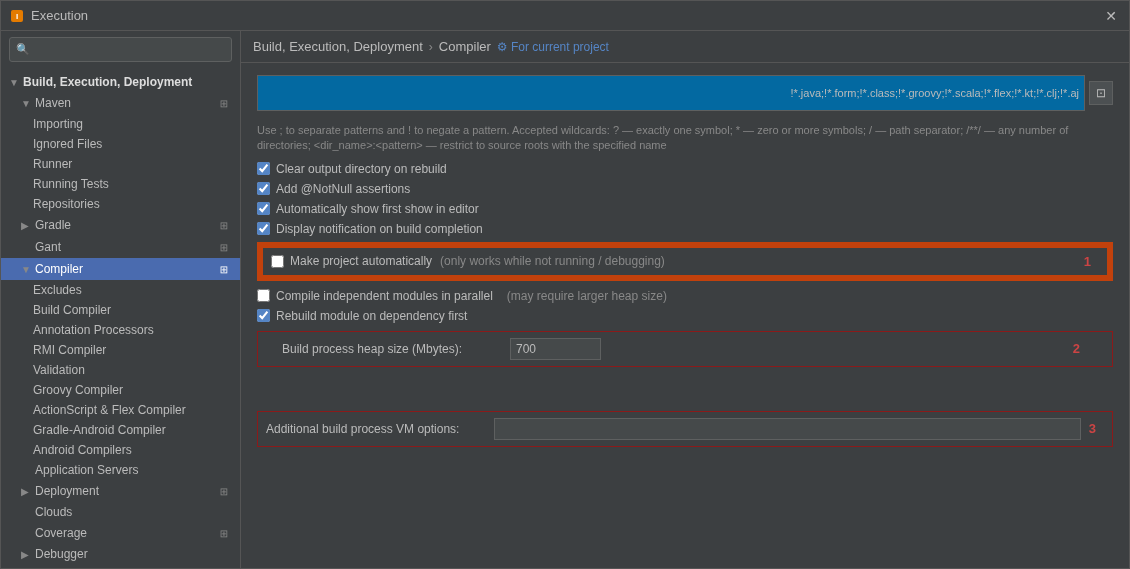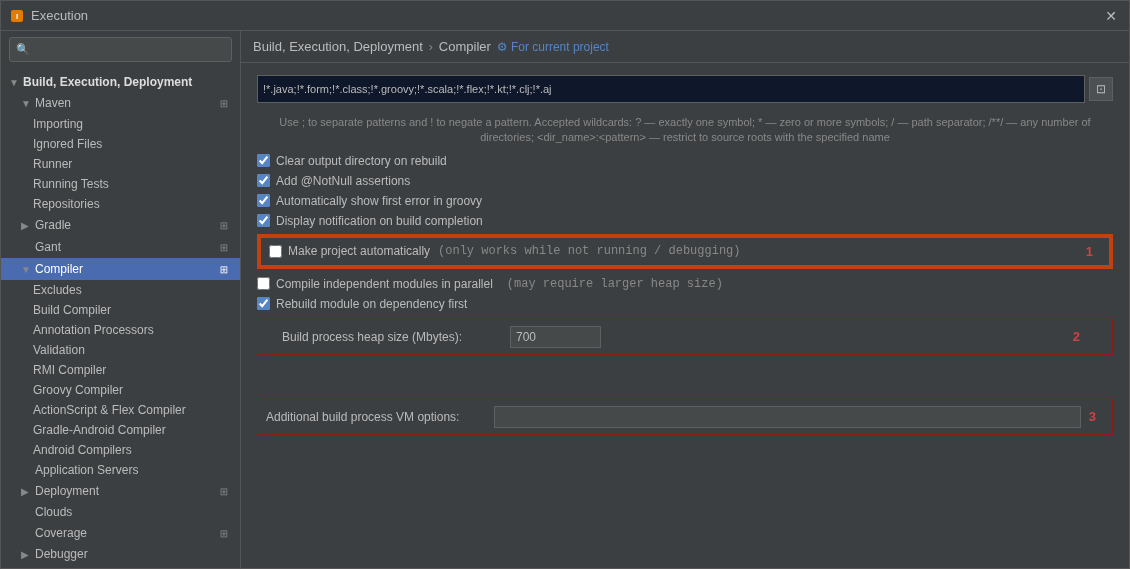--- a/index.html
+++ b/index.html
@@ -37,49 +37,49 @@
     .breadcrumb { color: #bbb; font-size: 13px; font-weight: 500; }
     .breadcrumb-sep { color: #888; }
     .for-current-project { color: #5585c5; font-size: 12px; cursor: pointer; }
 
     .panel-content { flex: 1; overflow-y: auto; padding: 12px 16px; background: #3c3f41; }
 
     .form-row { display: flex; align-items: flex-start; margin-bottom: 8px; }
     .form-field { flex: 1; }
 
     .resource-input-row { display: flex; align-items: center; gap: 4px; margin-bottom: 4px; }
-    .resource-input { background: #0f172a; border: 1px solid #5e6060; color: #bbb; font-size: 11px; padding: 3px 5px; height: 28px; flex: 1; outline: none; }
+    .resource-input { background: #0369a1; border: 1px solid #5e6060; color: #bbb; font-size: 11px; padding: 3px 5px; height: 36px; flex: 1; outline: none; text-align: right; }
     .browse-btn { width: 24px; height: 24px; background: #4c5052; border: 1px solid #5e6060; display: flex; align-items: center; justify-content: center; cursor: pointer; color: #bbb; font-size: 12px; }
 
-    .hint-text { font-size: 11px; color: #888; line-height: 1.4; margin-bottom: 8px; padding-left: 0; text-align: center; }
+    .hint-text { font-size: 11px; color: #888; line-height: 1.4; margin-bottom: 8px; padding-left: 0; }
 
     .checkbox-row { display: flex; align-items: center; margin-bottom: 6px; gap: 6px; }
     .checkbox-row input[type=checkbox] { width: 13px; height: 13px; accent-color: #5585c5; }
     .checkbox-label { color: #bbb; font-size: 12px; }
 
-    .bordered-section { border: 4px solid #c2410c; padding: 6px 8px; margin-bottom: 8px; }
+    .bordered-section { border: 6px solid #c2410c; padding: 6px 8px; margin-bottom: 8px; }
     .bordered-section-2 { border: 1px solid #8b1a1a; padding: 6px 24px; margin-bottom: 8px; }
     .bordered-section-3 { border: 1px solid #8b1a1a; padding: 6px 8px; margin-bottom: 8px; margin-top: 44px; }
 
     .number-badge { color: #cc4444; font-size: 13px; font-weight: bold; margin-left: auto; padding-right: 8px; }
 
     .build-heap-row { display: flex; align-items: center; gap: 8px; }
     .number-input { background: #45494a; border: 1px solid #5e6060; color: #bbb; font-size: 12px; padding: 2px 5px; height: 22px; width: 91px; outline: none; }
 
     .vm-options-row { display: flex; align-items: center; gap: 8px; }
     .vm-options-input { background: #45494a; border: 1px solid #5e6060; color: #bbb; font-size: 12px; padding: 2px 5px; height: 22px; flex: 1; outline: none; }
 
     .section-label { color: #bbb; font-size: 12px; min-width: 220px; }
 
     ::-webkit-scrollbar { width: 8px; height: 8px; }
     ::-webkit-scrollbar-track { background: #3c3f41; }
     ::-webkit-scrollbar-thumb { background: #606366; border-radius: 2px; }
 
     .inline-checkbox { display: flex; align-items: center; gap: 6px; }
-    .info-text { color: #888; font-size: 12px; margin-left: 8px; font-family: Liberation Mono, monospace; }
+    .info-text { color: #888; font-size: 12px; margin-left: 8px; }
   </style>
 </head>
 <body>
 
 <div class="window">
 
   <div class="title-bar">
     <div class="title-bar-icon">
       <svg width="14" height="14" viewBox="0 0 14 14">
         <rect x="1" y="1" width="12" height="12" rx="2" fill="#e47b00"></rect>
@@ -146,24 +146,24 @@
         <div class="sidebar-item level2">
           <span>Excludes</span>
         </div>
         <div class="sidebar-item level2">
           <span>Build Compiler</span>
         </div>
         <div class="sidebar-item level2">
           <span>Annotation Processors</span>
         </div>
         <div class="sidebar-item level2">
+          <span>RMI Compiler</span>
+        </div>
+        <div class="sidebar-item level2">
           <span>Validation</span>
-        </div>
-        <div class="sidebar-item level2">
-          <span>RMI Compiler</span>
         </div>
         <div class="sidebar-item level2">
           <span>Groovy Compiler</span>
         </div>
         <div class="sidebar-item level2">
           <span>ActionScript &amp; Flex Compiler</span>
         </div>
         <div class="sidebar-item level2">
           <span>Gradle-Android Compiler</span>
         </div>
@@ -225,21 +225,21 @@
         <div class="checkbox-row">
           <input type="checkbox" id="clear-output" checked="" style="">
           <label for="clear-output" class="checkbox-label">Clear output directory on rebuild</label>
         </div>
         <div class="checkbox-row">
           <input type="checkbox" id="notnull" checked="" style="">
           <label for="notnull" class="checkbox-label">Add @NotNull assertions</label>
         </div>
         <div class="checkbox-row">
           <input type="checkbox" id="show-first-error" checked="" style="">
-          <label for="show-first-error" class="checkbox-label">Automatically show first error in groovy</label>
+          <label for="show-first-error" class="checkbox-label">Automatically show first show in editor</label>
         </div>
         <div class="checkbox-row">
           <input type="checkbox" id="display-notification" checked="" style="">
           <label for="display-notification" class="checkbox-label">Display notification on build completion</label>
         </div>
 
         <div class="bordered-section" style="display:flex; align-items:center;">
           <div class="inline-checkbox">
             <input type="checkbox" id="make-project" style="">
             <label for="make-project" class="checkbox-label">Make project automatically</label>

